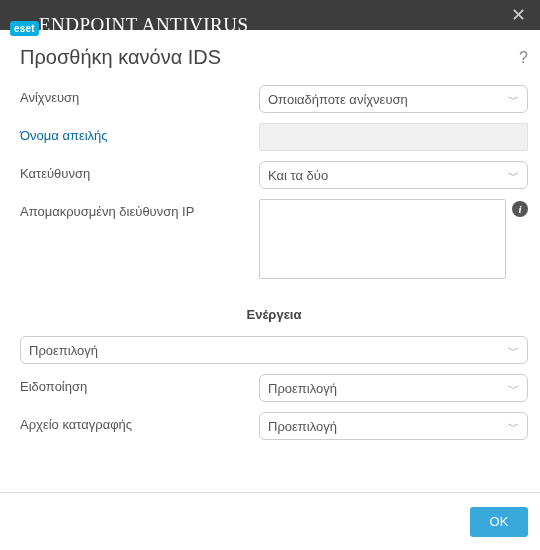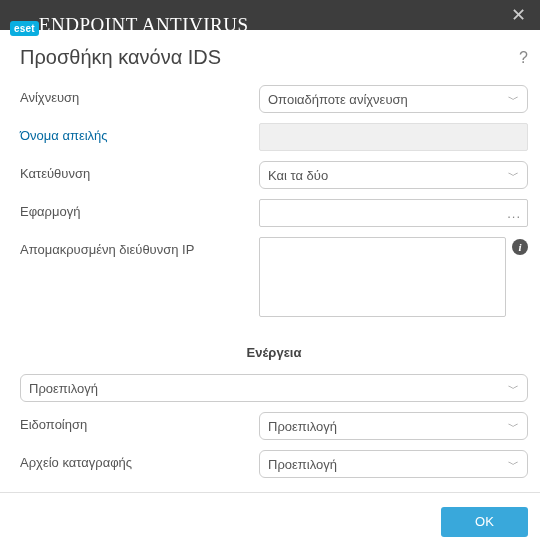--- a/index.html
+++ b/index.html
@@ -127,21 +127,21 @@
       justify-content: flex-end;
       align-items: center;
       padding: 0 12px;
       background: #fff;
     }
     .ok-btn {
       background: #39a8db;
       color: #fff;
       border: none;
       border-radius: 3px;
-      width: 87px;
+      width: 58px;
       height: 30px;
       font-size: 13px;
       cursor: pointer;
     }
   </style>
 </head>
 <body>
 
 <div class="titlebar">
   <div class="titlebar-left">
@@ -177,28 +177,20 @@
   <div class="form-row">
     <div class="form-label">Κατεύθυνση</div>
     <div class="form-control-wrap">
       <div class="select">
         <span>Και τα δύο</span>
         <span class="chevron">﹀</span>
       </div>
     </div>
   </div>
 
-  <div class="form-row">
-    <div class="form-label">Εφαρμογή</div>
-    <div class="form-control-wrap">
-      <div class="text-input">
-        <span class="ellipsis-btn">...</span>
-      </div>
-    </div>
-  </div>
 
   <div class="form-row">
     <div class="form-label">Απομακρυσμένη διεύθυνση IP</div>
     <div class="form-control-wrap">
       <div class="textarea"></div>
       <div class="info-icon">i</div>
     </div>
   </div>
 
   <div class="section-title">Ενέργεια</div>

